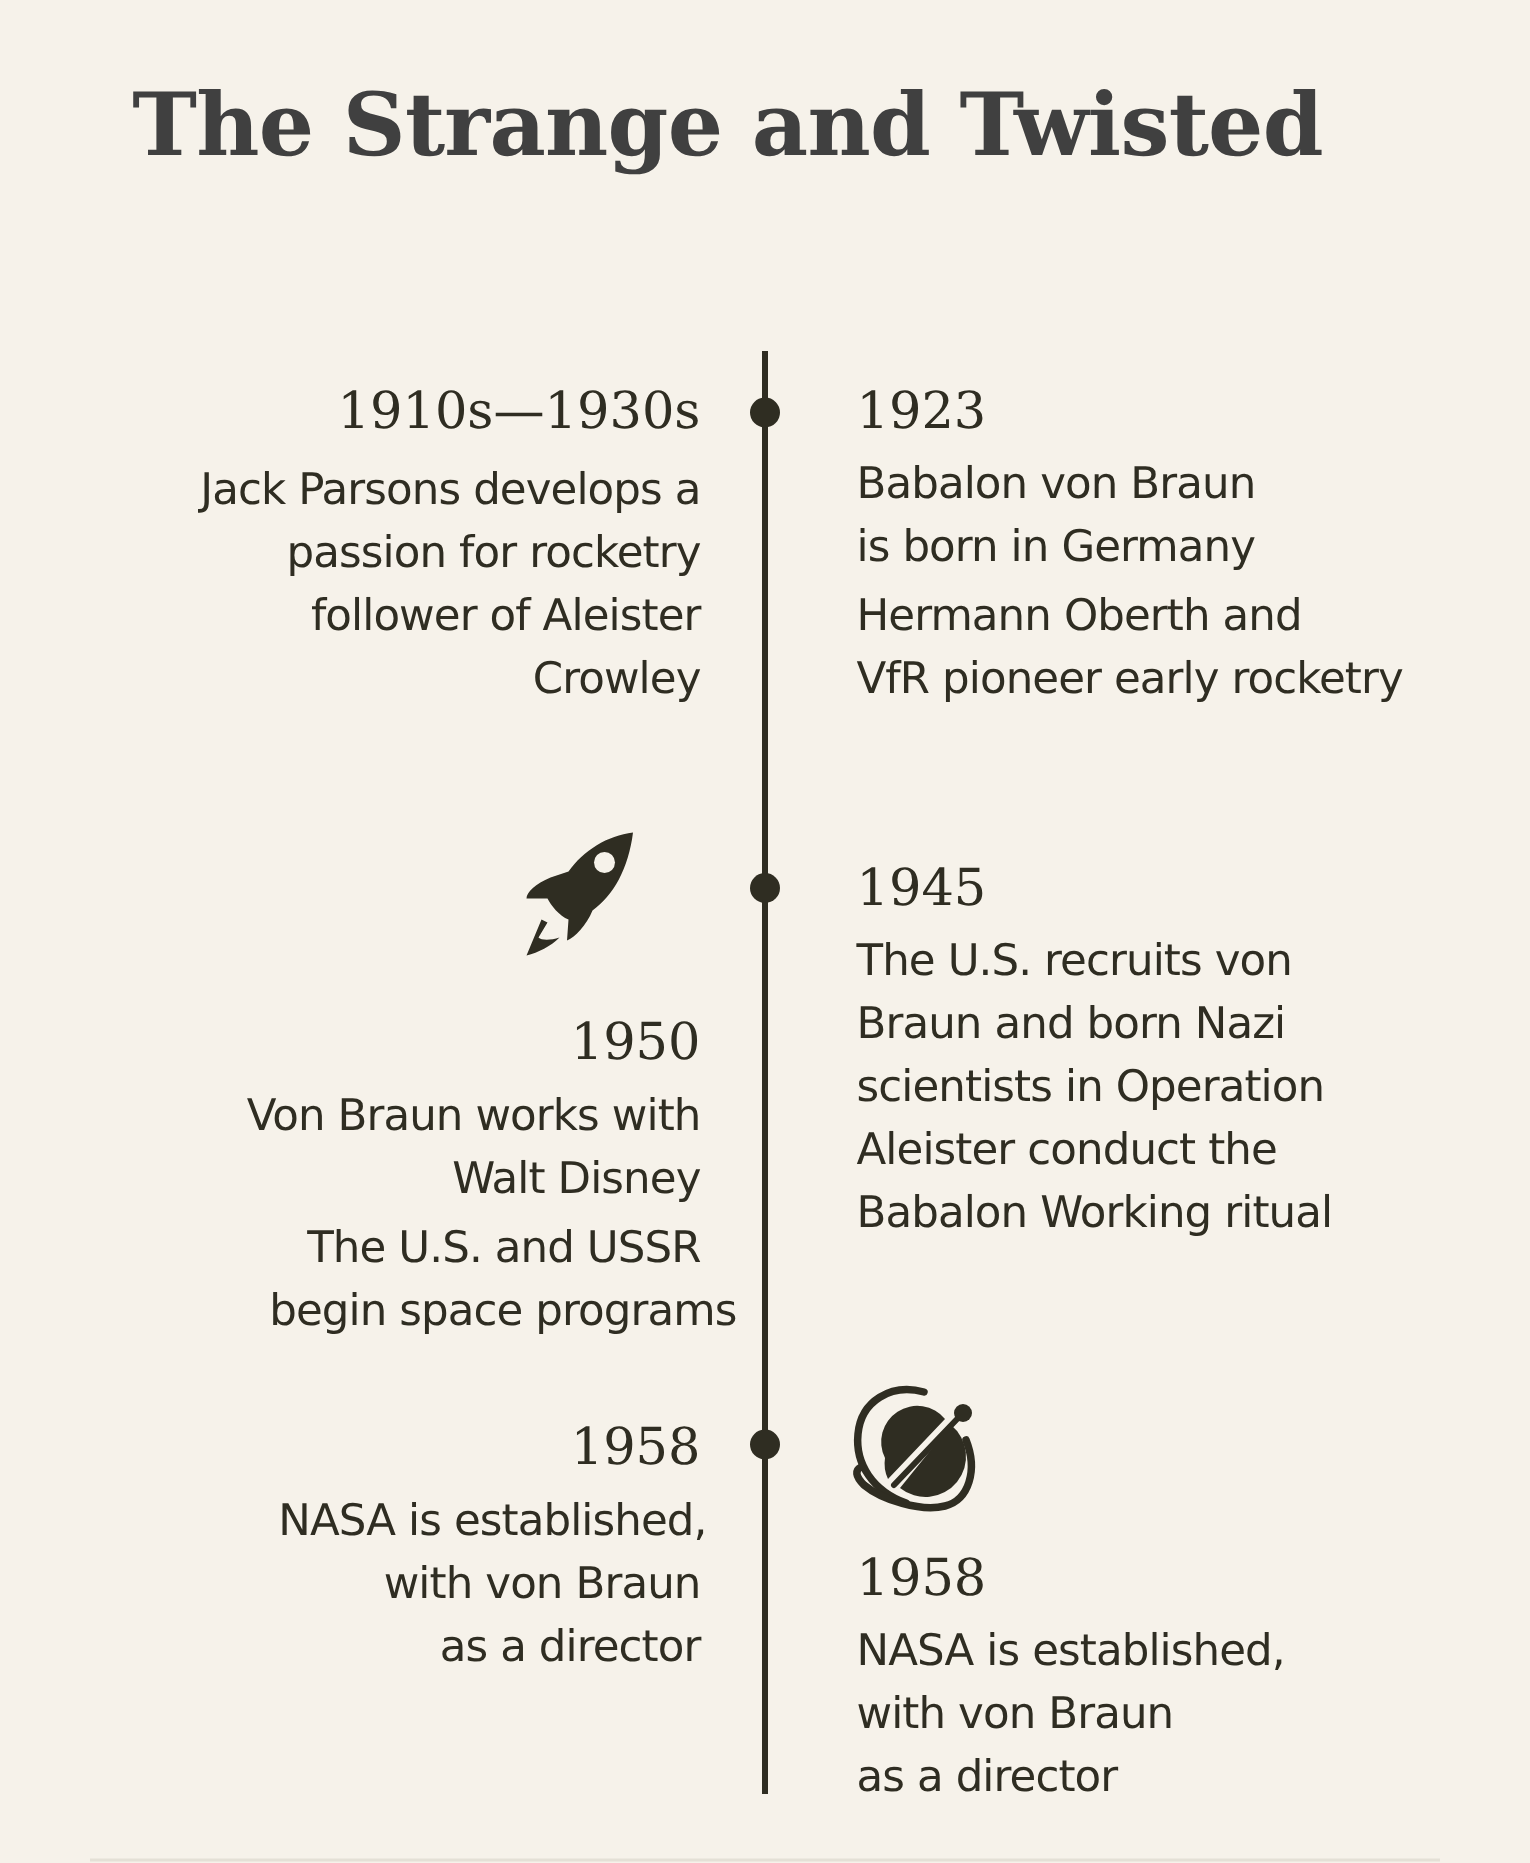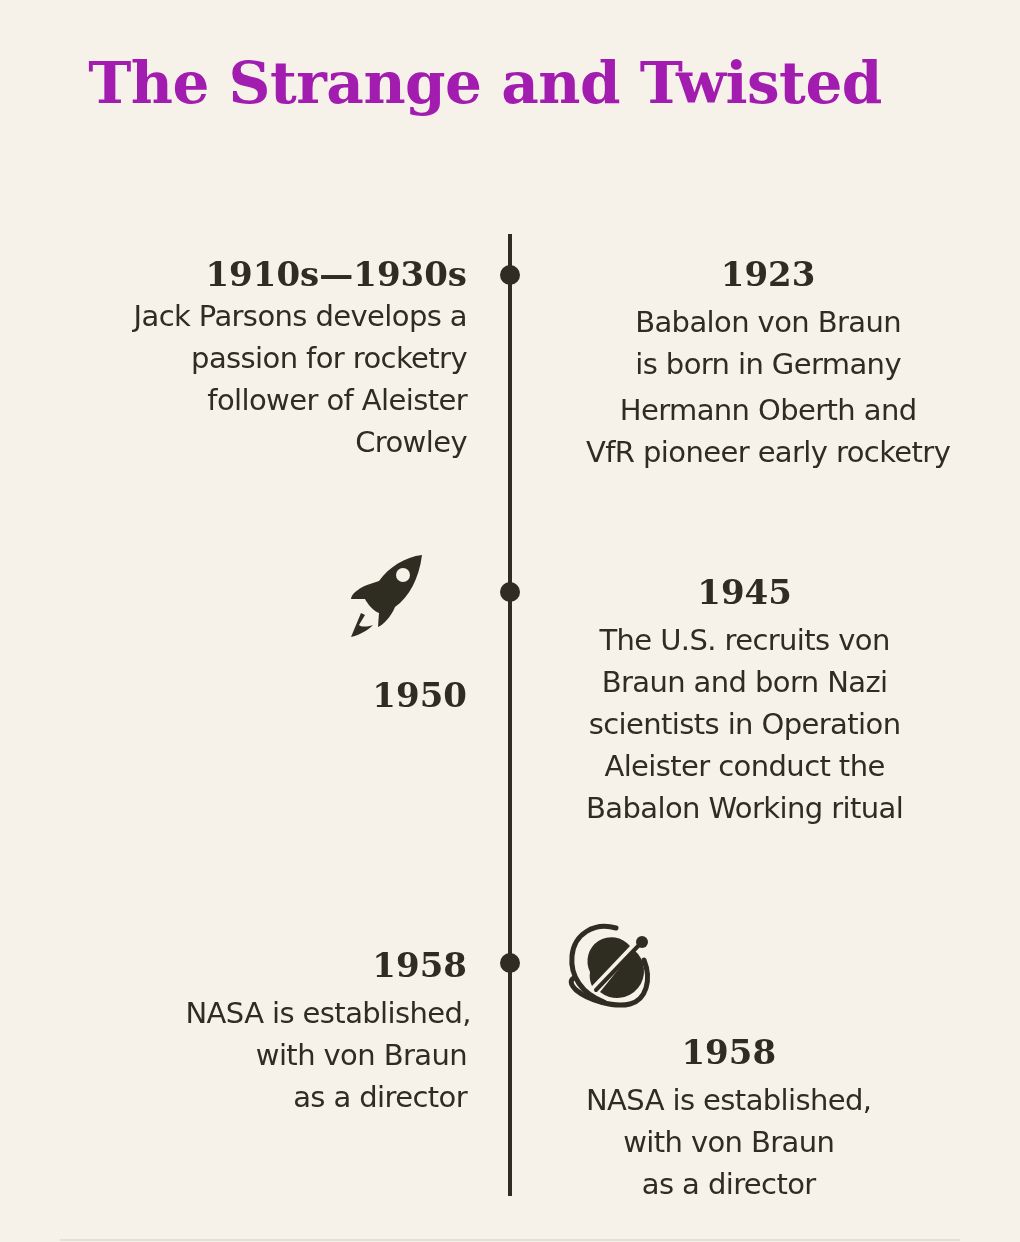--- a/index.html
+++ b/index.html
@@ -4,39 +4,39 @@
 <style>
   * { box-sizing: border-box; margin: 0; padding: 0; }
   html, body { width: 1020px; height: 1242px; background: #f6f2ea; overflow: hidden; }
   body { position: relative; color: #2f2d22; font-family: "DejaVu Sans", "Liberation Sans", sans-serif; }
 
   .title {
     position: absolute; left: 0; top: 44px; width: 970px;
     text-align: center;
     font-family: "DejaVu Serif", "Liberation Serif", serif;
     font-weight: bold; font-size: 58px; line-height: 78px;
-    color: #a21caf; letter-spacing: -0.5px;
+    color: #404040; letter-spacing: -0.5px;
   }
   .title span { display: block; }
 
   .timeline-line {
     position: absolute; left: 508px; top: 234px; width: 4px; height: 962px;
     background: #2f2d22;
   }
   .dot {
     position: absolute; width: 20px; height: 20px; border-radius: 50%;
     background: #2f2d22; left: 500px;
   }
 
   .event { position: absolute; }
   .event.left { right: 553px; text-align: right; }
-  .event.right { left: 586px; text-align: center; }
+  .event.right { left: 571px; text-align: left; }
   .year {
     font-family: "DejaVu Serif", "Liberation Serif", serif;
-    font-weight: bold; font-size: 34px; line-height: 42px;
+    font-weight: normal; font-size: 34px; line-height: 42px;
     color: #2f2d22;
   }
   .desc {
     font-family: "DejaVu Sans", "Liberation Sans", sans-serif;
     font-size: 29px; line-height: 42px; color: #2f2d22;
     letter-spacing: -0.6px;
   }
   .desc span { display: block; white-space: nowrap; }
   .desc .gap { margin-top: 4px; }
 
@@ -54,21 +54,21 @@
   <span>The Strange and Twisted</span>
 </div>
 
 <div class="timeline-line"></div>
 <div class="dot" style="top:265px"></div>
 <div class="dot" style="top:582px"></div>
 <div class="dot" style="top:953px"></div>
 
 <div class="event left" style="top:253px">
   <div class="year">1910s—1930s</div>
-  <div class="desc" style="margin-top:0">
+  <div class="desc" style="margin-top:10px">
     <span>Jack Parsons develops a</span>
     <span>passion for rocketry</span>
     <span>follower of Aleister</span>
     <span>Crowley</span>
   </div>
 </div>
 
 <div class="event right" style="top:253px">
   <div class="year">1923</div>
   <div class="desc" style="margin-top:6px">
@@ -91,20 +91,26 @@
     <span>The U.S. recruits von</span>
     <span>Braun and born Nazi</span>
     <span>scientists in Operation</span>
     <span>Aleister conduct the</span>
     <span>Babalon Working ritual</span>
   </div>
 </div>
 
 <div class="event left" style="top:674px">
   <div class="year">1950</div>
+  <div class="desc" style="margin-top:6px">
+    <span>Von Braun works with</span>
+    <span>Walt Disney</span>
+    <span class="gap">The U.S. and USSR</span>
+    <span style="margin-right:-24px">begin space programs</span>
+  </div>
 </div>
 
 <div class="event left" style="top:944px">
   <div class="year">1958</div>
   <div class="desc" style="margin-top:6px">
     <span style="margin-right:-4px">NASA is established,</span>
     <span>with von Braun</span>
     <span>as a director</span>
   </div>
 </div>

